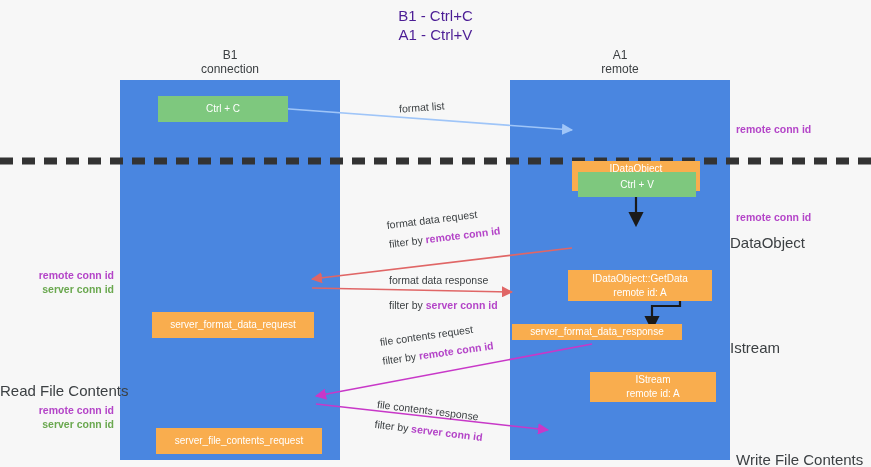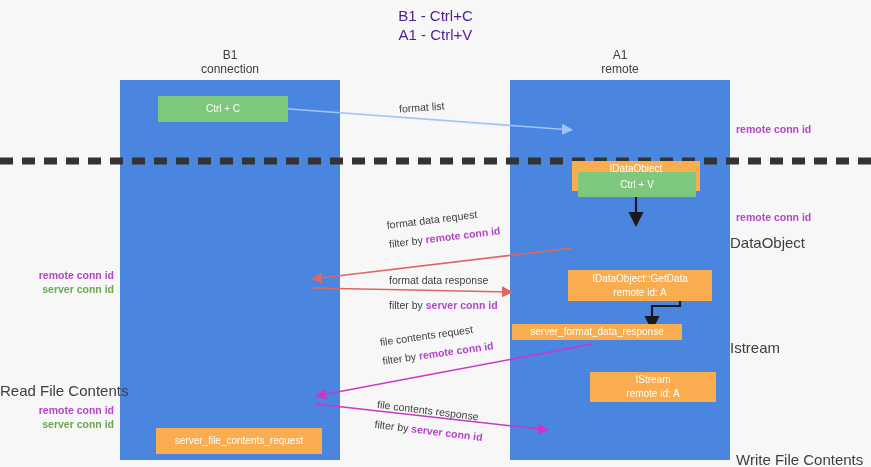--- a/index.html
+++ b/index.html
@@ -147,20 +147,21 @@
   <div class="abs node green" style="left:158px; top:96px; width:130px; height:26px;">Ctrl + C</div>
 
   <div class="abs node orange" style="left:572px; top:117px; width:128px; height:30px;">IDataObject
 remote id: A</div>
 
   <div class="abs node green" style="left:578px; top:172px; width:118px; height:25px;">Ctrl + V</div>
 
   <div class="abs node orange" style="left:568px; top:226px; width:144px; height:31px;">IDataObject::GetData
 remote id: A</div>
 
+  <div class="abs node orange" style="left:152px; top:268px; width:162px; height:26px;">server_format_data_request</div>
 
   <div class="abs node orange" style="left:512px; top:280px; width:170px; height:16px;">server_format_data_response</div>
 
   <div class="abs node orange" style="left:590px; top:328px; width:126px; height:30px;">IStream
 remote id: A</div>
 
   <div class="abs node orange" style="left:156px; top:384px; width:166px; height:26px;">server_file_contents_request</div>
 
 
   <div class="abs lbl" style="left:399px; top:101px; transform:rotate(-4deg);">format list</div>

